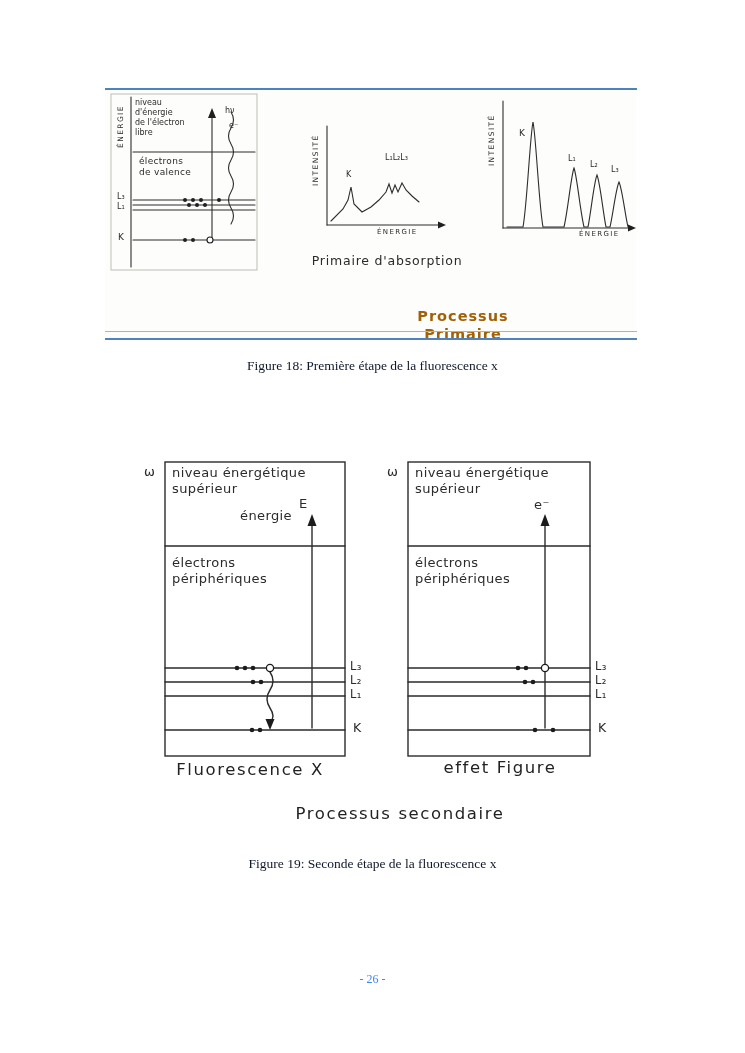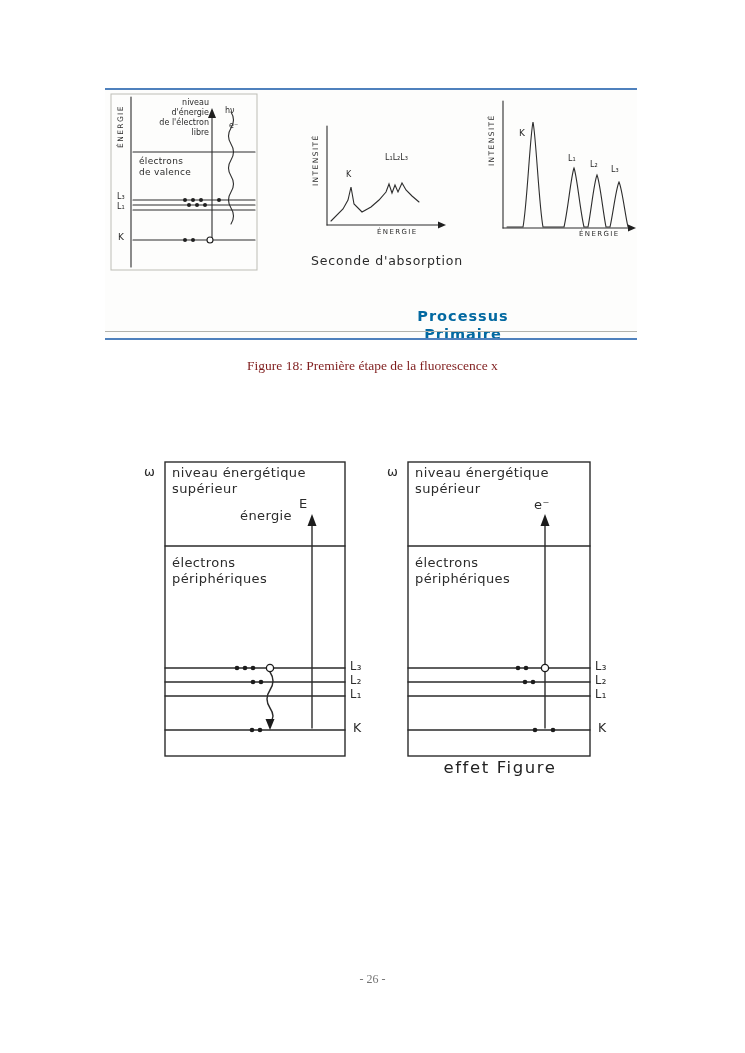--- a/index.html
+++ b/index.html
@@ -21,30 +21,30 @@
   .rule-bottom { bottom:0; }
   .scan-edge { position:absolute; left:0; width:100%; height:1px; background:#b3b3ad; top:243px; }
 
   .lbl { position:absolute; white-space:pre-line; color:#2b2b2b; line-height:1.25; }
   .vtext { position:absolute; transform:rotate(-90deg); transform-origin:0 0; white-space:nowrap; color:#2b2b2b; }
   .ax { font-size:7.5px; letter-spacing:1.4px; }
   .hand-sm { font-size:8px; }
   .hand-md { font-size:9px; letter-spacing:.3px; }
   .hand-cap { font-size:12.5px; letter-spacing:.8px; text-align:center; }
   .hand-big { font-size:13px; letter-spacing:.4px; }
-  .hand-title { font-weight:bold; font-size:14.5px; letter-spacing:1px; text-align:center; color:#0369a1; }
+  .hand-title { font-weight:bold; font-size:14.5px; letter-spacing:1px; text-align:center; color:#a16207; }
   .hand-fig19cap { font-size:16.5px; letter-spacing:1.6px; text-align:center; color:#222; }
 
   .fig-caption {
     position:absolute; left:0; width:745px; text-align:center;
-    font-family:"Liberation Serif", serif; font-size:13.5px; color:#7f1d1d;
+    font-family:"Liberation Serif", serif; font-size:13.5px; color:#0f172a;
   }
   .page-number {
     position:absolute; left:0; width:745px; text-align:center; top:972px;
-    font-family:"Liberation Serif", serif; font-size:12px; color:#737373;
+    font-family:"Liberation Serif", serif; font-size:12px; color:#3b82f6;
   }
 </style>
 </head>
 <body>
 
 <div class="page">
 
   <section class="fig18">
     <div class="rule rule-top"></div>
 
@@ -84,37 +84,37 @@
 
       <g stroke="#2d2d2d" stroke-width="1.1" fill="none" stroke-linecap="round">
         <line x1="398" y1="13" x2="398" y2="140"></line>
         <line x1="398" y1="140" x2="526" y2="140"></line>
         <path d="M402,139 L418,139 C422,118 425,48 428,34 C431,48 434,118 438,139 L459,139 C463,122 466,88 469,80 C472,88 475,122 479,139 L483,139 C486,124 489,94 492,87 C495,94 498,124 501,139 L505,139 C508,126 511,100 514,94 C517,100 520,126 523,139"></path>
       </g>
       <polygon points="531,140 523,136.5 523,143.5" fill="#1f1f1f"></polygon>
     </svg>
 
     <span class="vtext ax" style="left:11px;top:60px;">ÉNERGIE</span>
-    <span class="lbl hand-sm" style="left:30px;top:10px;width:74px;text-align:right;">niveau
+    <span class="lbl hand-sm" style="left:30px;top:10px;width:74px;">niveau
 d'énergie
 de l'électron
 libre</span>
     <span class="lbl hand-sm" style="left:120px;top:18px;">hν</span>
     <span class="lbl hand-sm" style="left:124px;top:33px;">e⁻</span>
     <span class="lbl hand-md" style="left:34px;top:68px;">électrons
 de valence</span>
     <span class="lbl hand-sm" style="left:12px;top:104px;">L₃</span>
     <span class="lbl hand-sm" style="left:12px;top:114px;">L₁</span>
     <span class="lbl hand-md" style="left:13px;top:144px;">K</span>
 
     <span class="vtext ax" style="left:206px;top:98px;">INTENSITÉ</span>
     <span class="lbl hand-sm" style="left:241px;top:82px;">K</span>
     <span class="lbl hand-sm" style="left:280px;top:65px;">L₁L₂L₃</span>
     <span class="lbl ax" style="left:272px;top:140px;font-size:7px;">ÉNERGIE</span>
-    <span class="lbl hand-cap" style="left:203px;top:165px;width:158px;">Seconde d'absorption</span>
+    <span class="lbl hand-cap" style="left:203px;top:165px;width:158px;">Primaire d'absorption</span>
 
     <span class="vtext ax" style="left:382px;top:78px;">INTENSITÉ</span>
     <span class="lbl hand-md" style="left:414px;top:40px;">K</span>
     <span class="lbl hand-sm" style="left:463px;top:66px;">L₁</span>
     <span class="lbl hand-sm" style="left:485px;top:72px;">L₂</span>
     <span class="lbl hand-sm" style="left:506px;top:77px;">L₃</span>
     <span class="lbl ax" style="left:474px;top:142px;font-size:7px;">ÉNERGIE</span>
 
     <span class="lbl hand-title" style="left:277px;top:219px;width:162px;">Processus Primaire</span>
 
@@ -171,30 +171,33 @@
     <span class="lbl hand-big" style="left:32px;top:7px;width:160px;">niveau énergétique
 supérieur</span>
     <span class="lbl hand-big" style="left:100px;top:50px;">énergie</span>
     <span class="lbl hand-big" style="left:159px;top:38px;">E</span>
     <span class="lbl hand-big" style="left:32px;top:97px;width:140px;">électrons
 périphériques</span>
     <span class="lbl hand-big" style="left:210px;top:201px;font-size:11.5px;">L₃</span>
     <span class="lbl hand-big" style="left:210px;top:215px;font-size:11.5px;">L₂</span>
     <span class="lbl hand-big" style="left:210px;top:229px;font-size:11.5px;">L₁</span>
     <span class="lbl hand-big" style="left:213px;top:262px;font-size:12.5px;">K</span>
+    <span class="lbl hand-fig19cap" style="left:25px;top:302px;width:170px;">Fluorescence X</span>
 
     <span class="lbl hand-big" style="left:247px;top:6px;font-size:13px;">ω</span>
     <span class="lbl hand-big" style="left:275px;top:7px;width:160px;">niveau énergétique
 supérieur</span>
     <span class="lbl hand-big" style="left:394px;top:39px;">e⁻</span>
     <span class="lbl hand-big" style="left:275px;top:97px;width:140px;">électrons
 périphériques</span>
     <span class="lbl hand-big" style="left:455px;top:201px;font-size:11.5px;">L₃</span>
     <span class="lbl hand-big" style="left:455px;top:215px;font-size:11.5px;">L₂</span>
     <span class="lbl hand-big" style="left:455px;top:229px;font-size:11.5px;">L₁</span>
     <span class="lbl hand-big" style="left:458px;top:262px;font-size:12.5px;">K</span>
     <span class="lbl hand-fig19cap" style="left:280px;top:300px;width:160px;">effet Figure</span>
 
+    <span class="lbl hand-fig19cap" style="left:130px;top:346px;width:260px;">Processus secondaire</span>
   </section>
 
+  <p class="fig-caption" style="top:856px;">Figure 19: Seconde étape de la fluorescence x</p>
 
   <div class="page-number">- 26 -</div>
 </div>
 
 </body></html>

